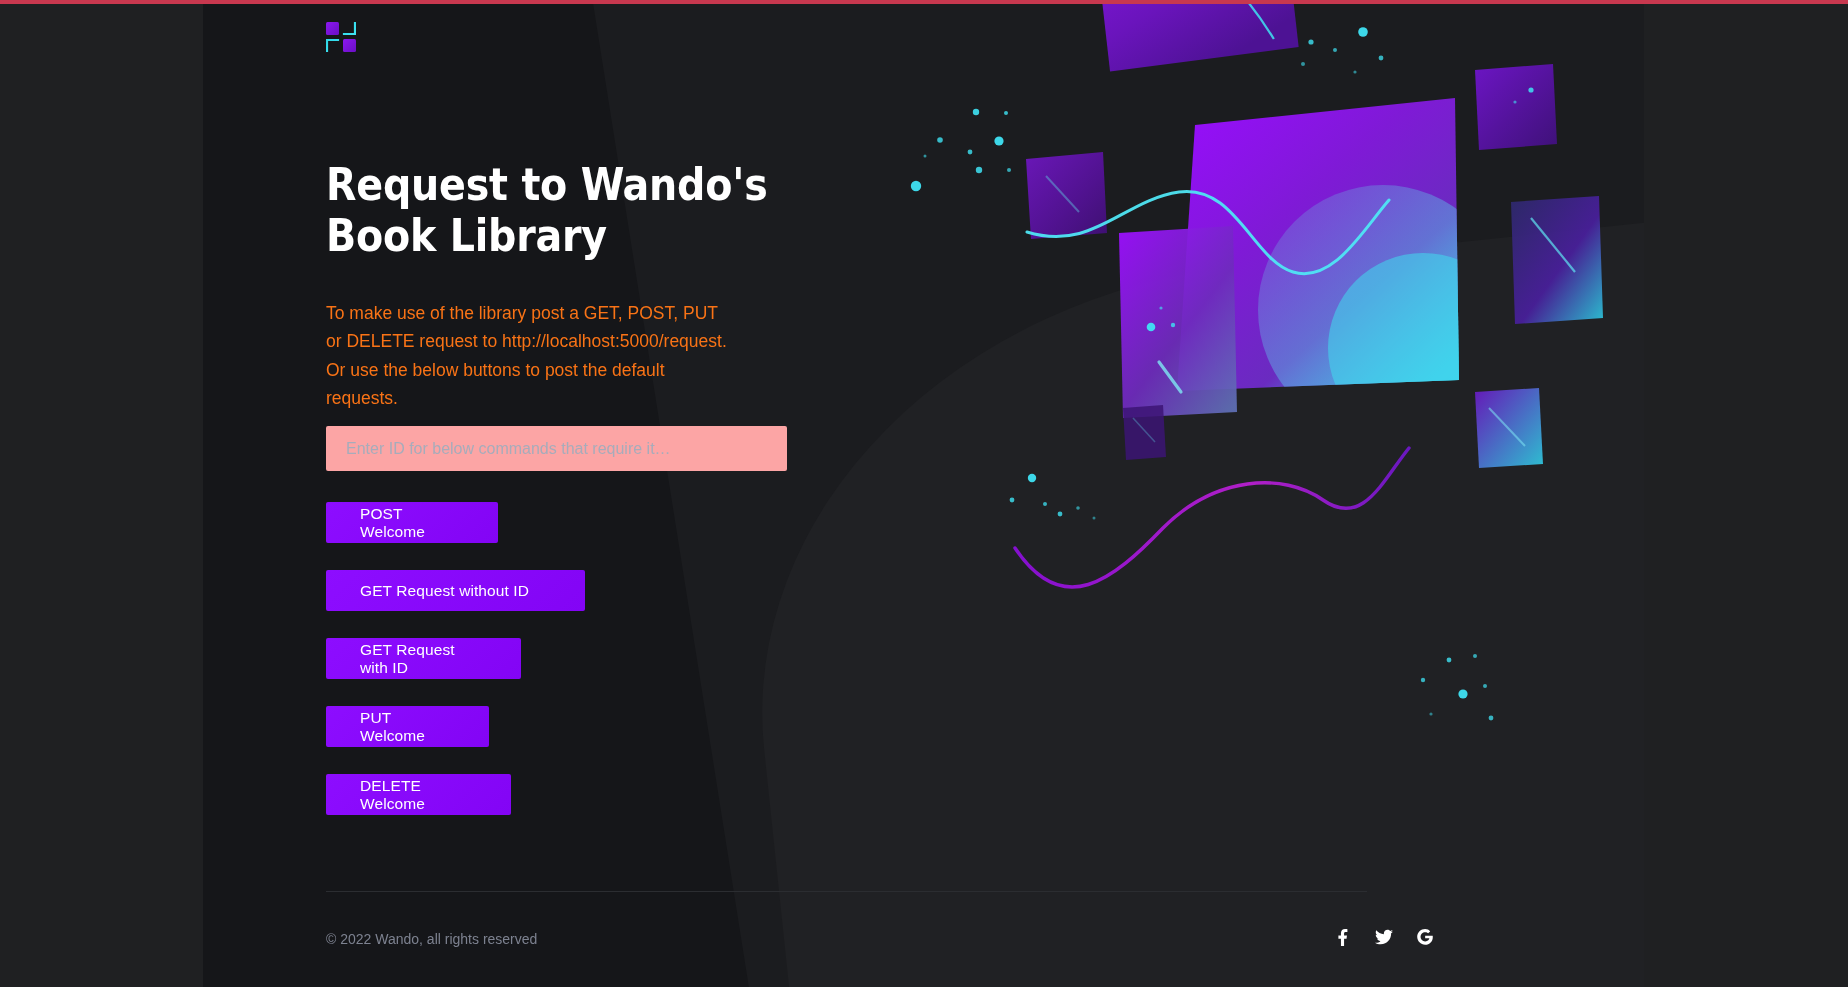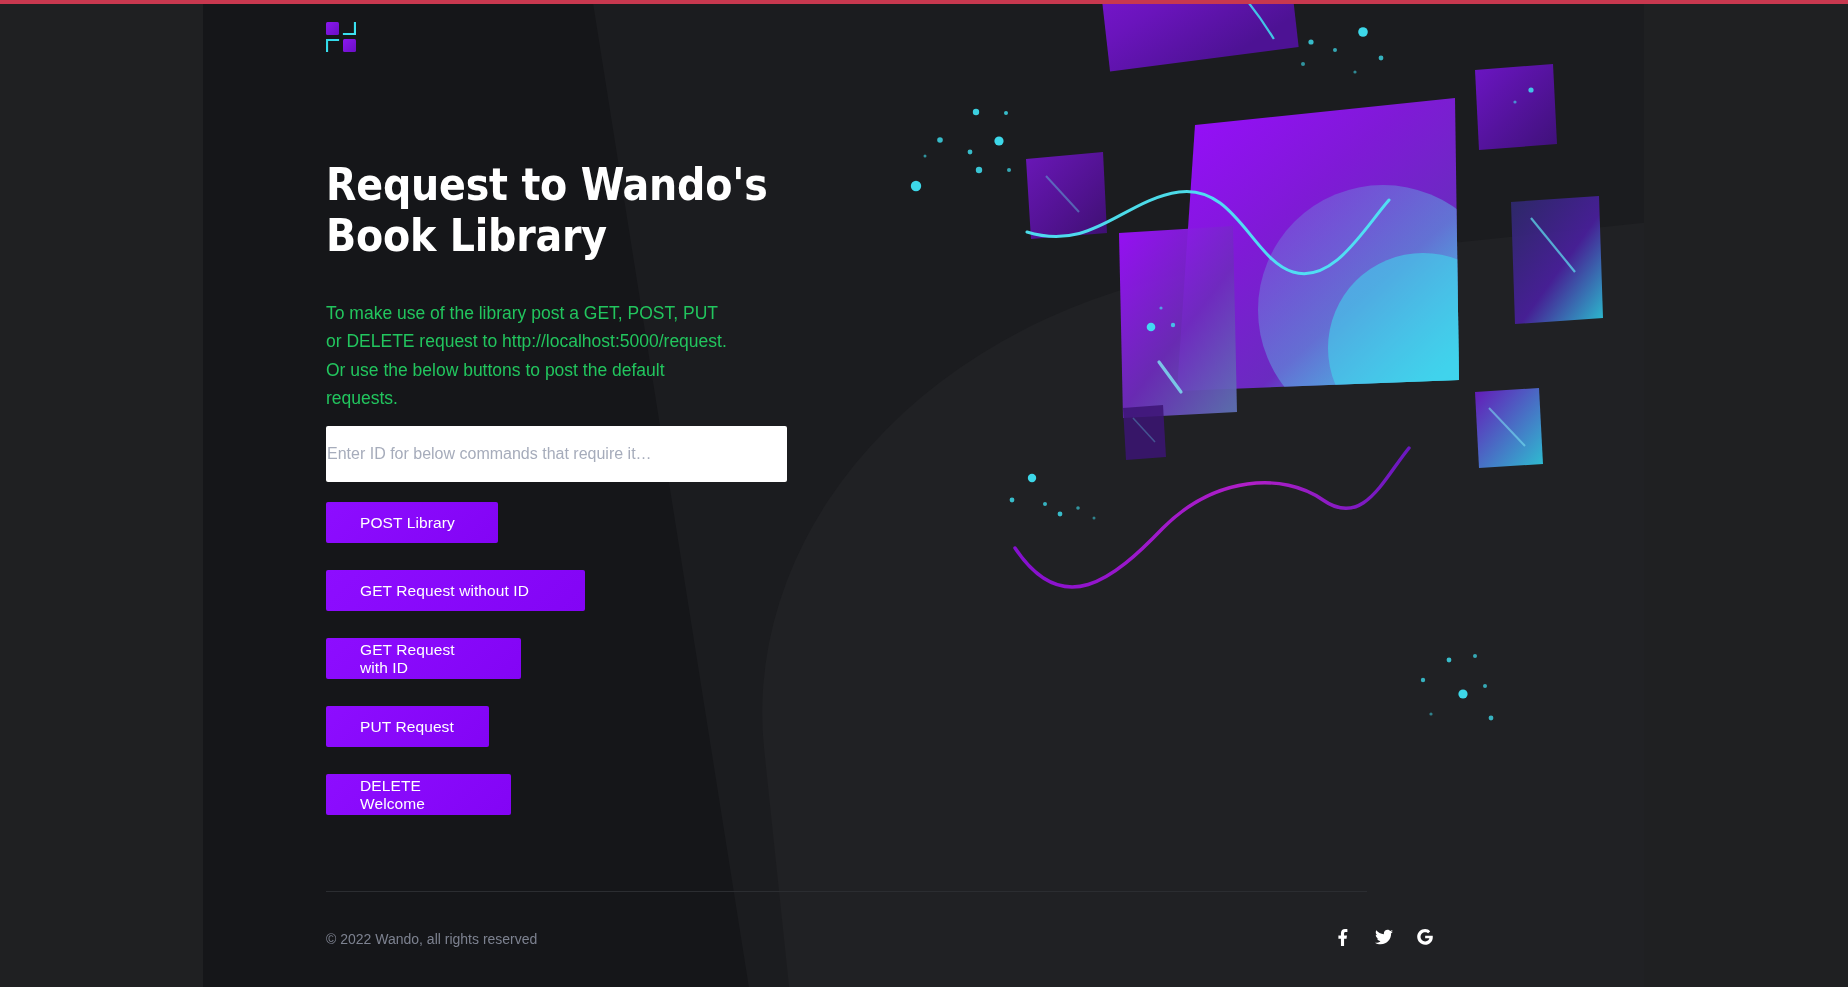--- a/index.html
+++ b/index.html
@@ -102,34 +102,34 @@
     white-space: pre-line;
   }
 
   #hero-desc {
     position: absolute;
     left: 0;
     top: 299px;
     width: 412px;
     font-size: 17.5px;
     line-height: 1.62;
-    color: #22c55e;
+    color: #f97316;
   }
 
   #id-input {
     position: absolute;
     left: 0;
     top: 426px;
     width: 461px;
-    height: 56px;
-    background: #ffffff;
+    height: 45px;
+    background: #fca5a5;
     border: none;
     outline: none;
     border-radius: 2px;
-    padding: 0 1px;
+    padding: 0 20px;
     font-family: "Liberation Sans", sans-serif;
     font-size: 16px;
     color: #3a3f4b;
   }
   #id-input::placeholder { color: #a6acbb; }
 
   .req-btn {
     position: absolute;
     left: 0;
     height: 41px;
@@ -371,27 +371,27 @@
         </svg>
       </div>
 
       <h1 id="hero-title">Request to Wando's
 Book Library</h1>
 
       <p id="hero-desc">To make use of the library post a GET, POST, PUT or DELETE request to http://localhost:5000/request. Or use the below buttons to post the default requests.</p>
 
       <input id="id-input" type="text" placeholder="Enter ID for below commands that require it…" style="">
 
-      <button class="req-btn" id="btn-post">POST Library</button>
+      <button class="req-btn" id="btn-post">POST Welcome</button>
 
       <button class="req-btn" id="btn-get-no-id">GET Request without ID</button>
 
       <button class="req-btn" id="btn-get-id">GET Request with ID</button>
 
-      <button class="req-btn" id="btn-put">PUT Request</button>
+      <button class="req-btn" id="btn-put">PUT Welcome</button>
 
       <button class="req-btn" id="btn-delete">DELETE Welcome</button>
     </div>
 
     <div id="footer-rule"></div>
 
     <div id="footer-copy">© 2022 Wando, all rights reserved</div>
 
     <div id="social">
       <a class="social-link" id="social-facebook">

